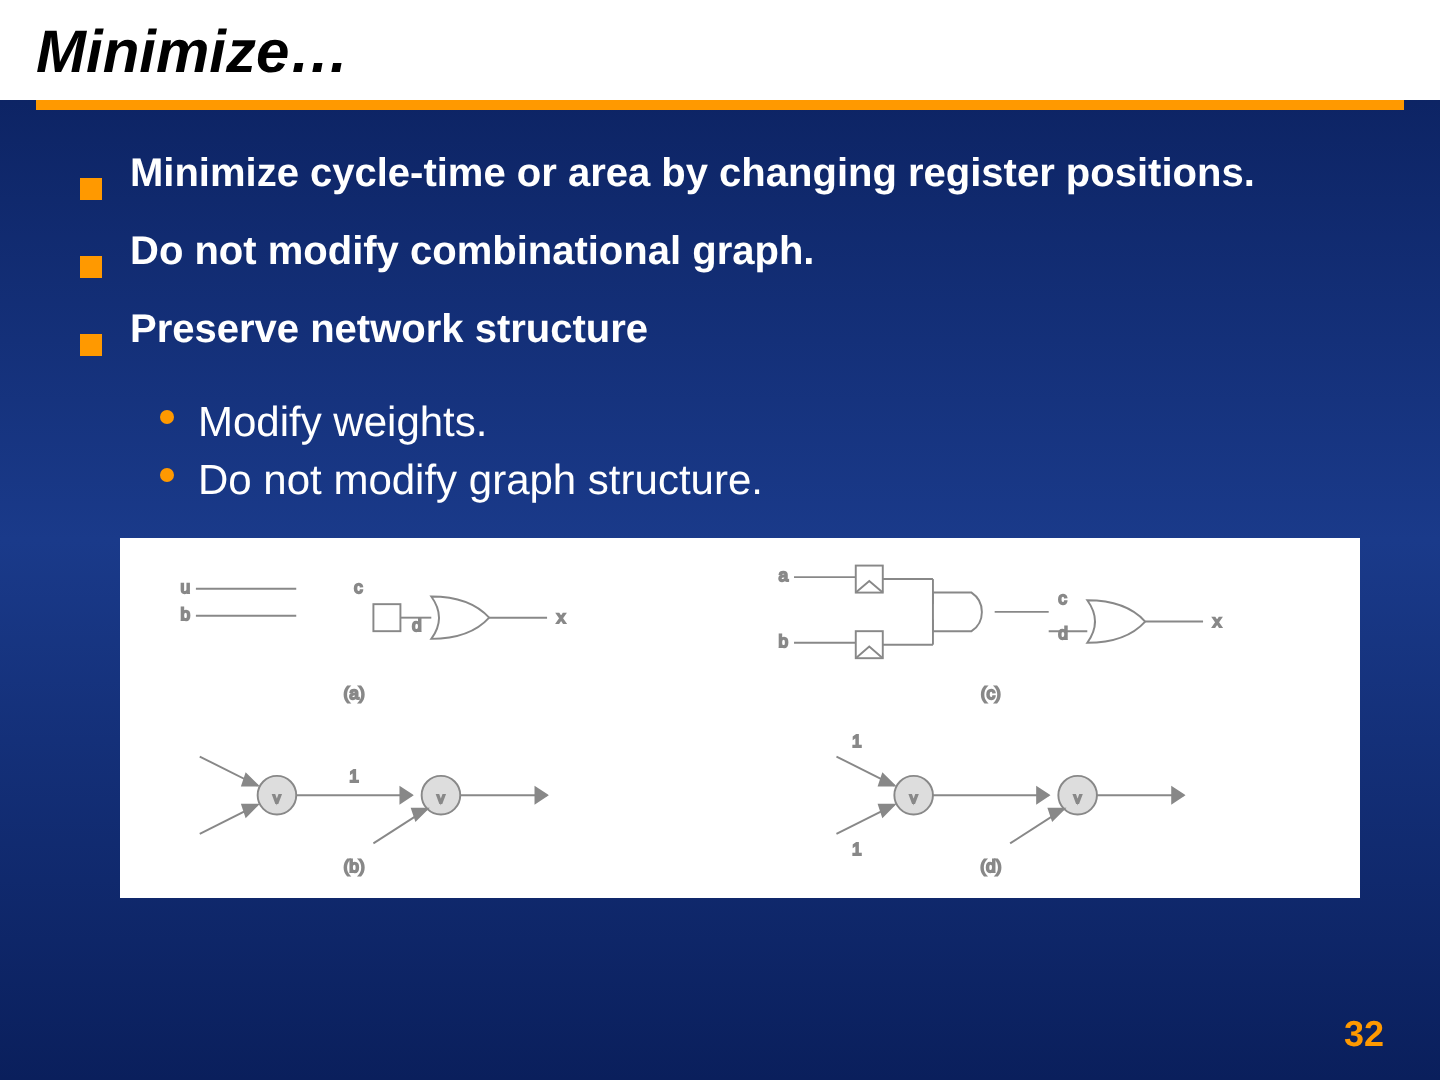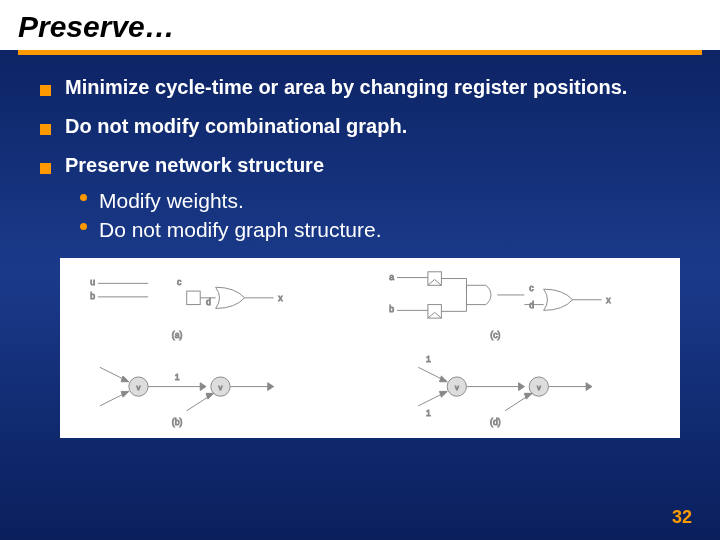--- a/index.html
+++ b/index.html
@@ -25,21 +25,21 @@
     height: 5px;
     background: #ff9900;
     margin: 0 18px 0 18px;
   }
   .content {
     padding: 20px 40px 0 40px;
     color: #fff;
   }
   .bullet-item {
     display: flex;
-    align-items: center;
+    align-items: flex-end;
     margin-bottom: 14px;
   }
   .square-bullet {
     width: 11px;
     height: 11px;
     background: #ff9900;
     flex-shrink: 0;
     margin-top: 6px;
     margin-right: 14px;
   }
@@ -87,37 +87,37 @@
   }
   .diagram-svg {
     width: 100%;
     height: 100%;
   }
 </style>
 </head>
 <body>
 
 <div class="title-area">
-  <div class="title">Preserve…</div>
+  <div class="title">Minimize…</div>
 </div>
 <div class="title-rule"></div>
 
 <div class="content">
 
   <div class="bullet-item">
     <div class="square-bullet"></div>
     <div class="bullet-text">Minimize cycle-time or area by changing register positions.</div>
   </div>
 
   <div class="bullet-item">
     <div class="square-bullet"></div>
     <div class="bullet-text">Do not modify combinational graph.</div>
   </div>
 
-  <div class="bullet-item" style="margin-bottom:9px;">
+  <div class="bullet-item" style="margin-bottom:20px;">
     <div class="square-bullet"></div>
     <div class="bullet-text">Preserve network structure</div>
   </div>
 
   <div class="sub-list">
     <div class="sub-item">
       <div class="dot-bullet"></div>
       <div class="sub-text">Modify weights.</div>
     </div>
     <div class="sub-item">

